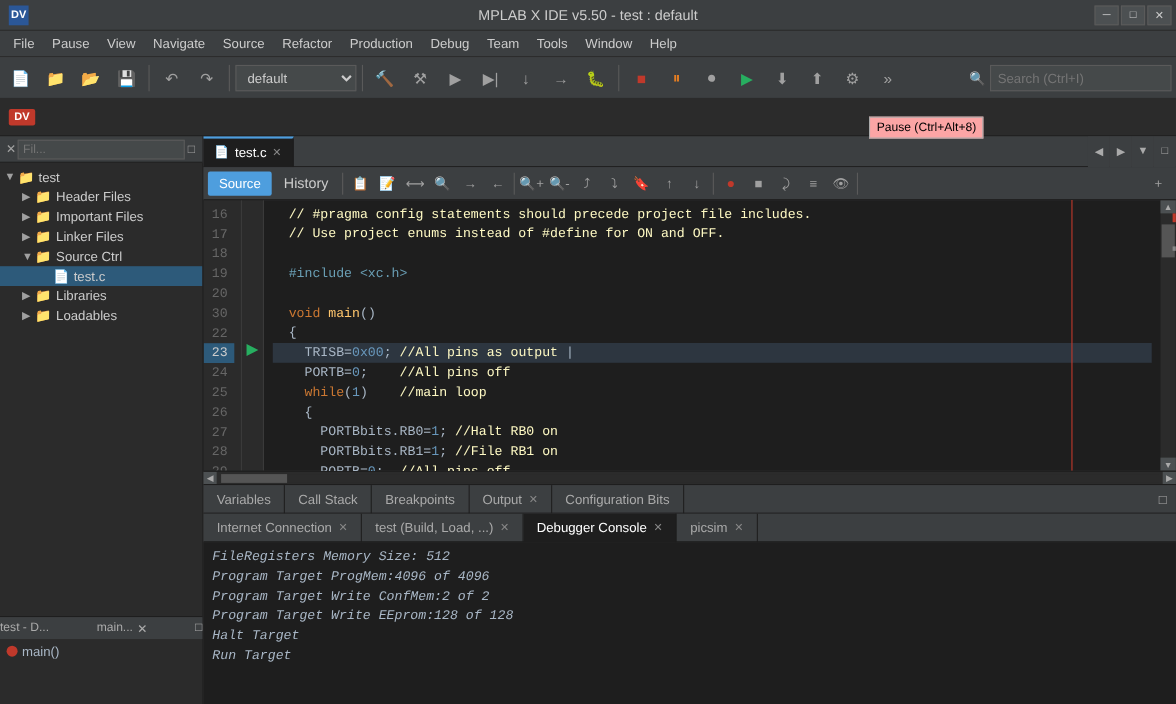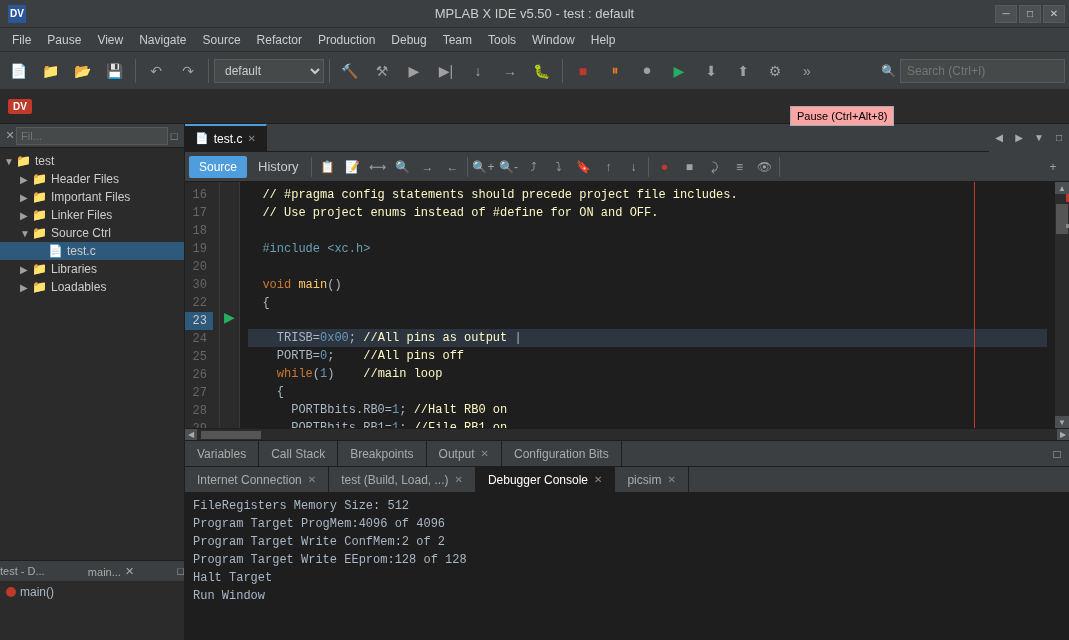--- a/index.html
+++ b/index.html
@@ -69,21 +69,21 @@
     .history-tab { padding: 0 10px; height: 22px; background: transparent; color: #ccc; font-size: 13px; border: none; cursor: pointer; }
     .etb-sep { width: 1px; height: 20px; background: #5a5a5a; margin: 0 2px; }
 
     
     #code-editor { flex: 1; display: flex; overflow: hidden; background: #1e1e1e; }
     #line-numbers { width: 35px; background: #2b2b2b; color: #666; font-family: 'Courier New', monospace; font-size: 12px; padding: 4px 0; text-align: right; padding-right: 6px; border-right: 1px solid #3a3a3a; overflow: hidden; }
     .line-num { height: 18px; line-height: 18px; padding-right: 6px; }
     .line-num.active { background: #2d5a7a; color: #ccc; }
     #code-content { flex: 1; overflow: auto; font-family: 'Courier New', monospace; font-size: 12px; padding: 4px 8px; color: #a9b7c6; position: relative; }
     .code-line { height: 18px; line-height: 18px; white-space: pre; }
-    .code-line.active-line { background: #2d3640; margin-top: 17px; }
+    .code-line.active-line { background: #2d3640; }
     .kw { color: #cc7832; }
     .cm { color: #fef9c3; }
     .inc { color: #6a9fb5; }
     .num { color: #6897bb; }
     #red-line { position: absolute; right: 80px; top: 0; bottom: 0; border-right: 1px solid #c0392b; pointer-events: none; }
 
     
     #bottom-panel { height: 200px; border-top: 1px solid #1e1e1e; display: flex; flex-direction: column; background: #2b2b2b; }
     #bottom-tabs { background: #3c3f41; border-bottom: 1px solid #1e1e1e; display: flex; align-items: center; height: 26px; }
     .bottom-tab { padding: 0 12px; height: 26px; display: flex; align-items: center; cursor: pointer; font-size: 12px; color: #aaa; border-right: 1px solid #1e1e1e; }
@@ -91,21 +91,21 @@
     #bottom-panel-expand { margin-left: auto; width: 24px; height: 26px; display: flex; align-items: center; justify-content: center; color: #aaa; cursor: pointer; }
 
     
     #sub-tabs { background: #3c3f41; border-bottom: 1px solid #1e1e1e; display: flex; align-items: center; height: 26px; }
     .sub-tab { padding: 0 12px; height: 26px; display: flex; align-items: center; cursor: pointer; font-size: 12px; color: #aaa; border-right: 1px solid #1e1e1e; }
     .sub-tab.active { background: #1e1e1e; color: #fff; }
     .sub-tab-close { margin-left: 6px; color: #888; font-size: 10px; cursor: pointer; }
     
     
     #console-content { flex: 1; overflow: auto; padding: 4px 8px; font-family: 'Courier New', monospace; font-size: 12px; color: #a9b7c6; background: #1e1e1e; }
-    .console-line { height: 18px; line-height: 18px; white-space: pre; }
+    .console-line { height: 18px; line-height: 18px; white-space: pre; font-style: italic; }
 
     
     ::-webkit-scrollbar { width: 8px; height: 8px; }
     ::-webkit-scrollbar-track { background: #2b2b2b; }
     ::-webkit-scrollbar-thumb { background: #555; }
 
     
     #code-hscroll { height: 12px; background: #2b2b2b; border-top: 1px solid #1e1e1e; display: flex; align-items: center; }
     .hscroll-track { flex: 1; height: 8px; background: #2b2b2b; position: relative; margin: 0 4px; }
     .hscroll-thumb { height: 8px; background: #555; position: absolute; left: 0; width: 60px; }
@@ -237,21 +237,21 @@
       <div class="tree-item" style="padding-left:20px;">
         <span class="tree-arrow">▶</span>
         <span class="tree-icon folder-icon">📁</span>
         <span class="tree-label">Loadables</span>
       </div>
     </div>
 
     <div id="left-bottom">
       <div id="call-stack-header">
         <span style="font-size:11px;">test - D...</span>
-        <span style="font-size:11px;display:flex;align-items:flex-end;gap:4px;">
+        <span style="font-size:11px;display:flex;align-items:center;gap:4px;">
           <span>main...</span>
           <span style="cursor:pointer;">✕</span>
         </span>
         <span style="cursor:pointer;">□</span>
       </div>
       <div id="call-stack-content">
         <div class="call-item">
           <span class="call-dot"></span>
           <span>main()</span>
         </div>
@@ -411,18 +411,18 @@
           <span class="sub-tab-close">✕</span>
         </div>
       </div>
 
       <div id="console-content">
         <div class="console-line">FileRegisters Memory Size: 512</div>
         <div class="console-line">Program Target ProgMem:4096 of 4096</div>
         <div class="console-line">Program Target Write ConfMem:2 of 2</div>
         <div class="console-line">Program Target Write EEprom:128 of 128</div>
         <div class="console-line">Halt Target</div>
-        <div class="console-line">Run Window</div>
+        <div class="console-line">Run Target</div>
       </div>
     </div>
 
   </div>
 </div>
 
 </body></html>

